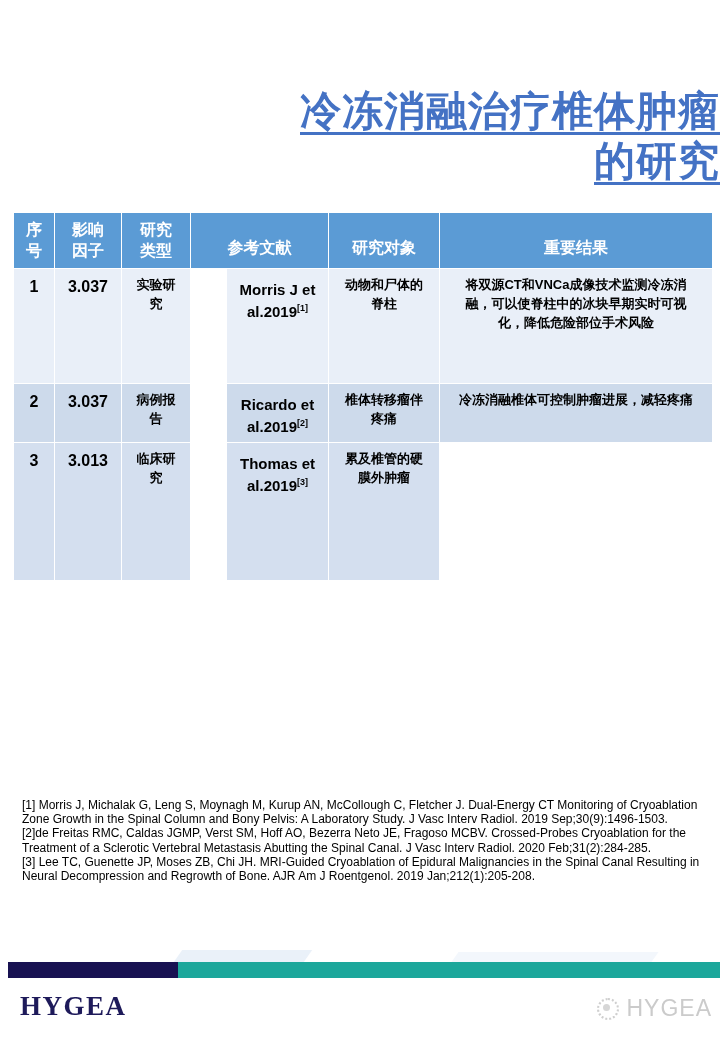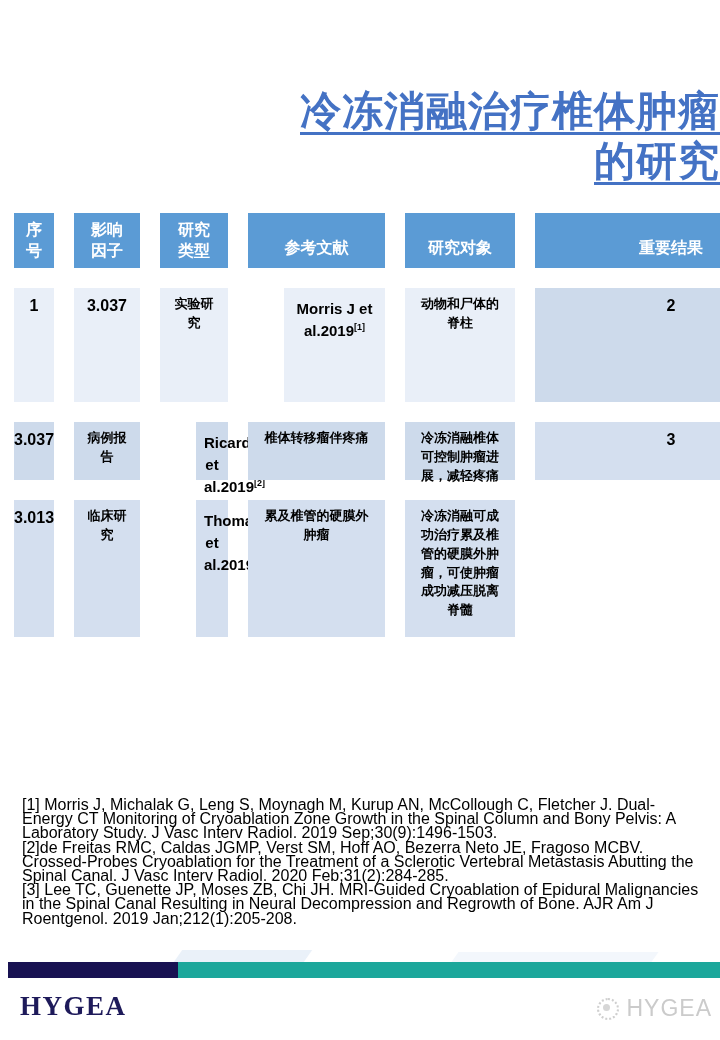--- a/index.html
+++ b/index.html
@@ -21,21 +21,21 @@
     text-decoration-thickness:3px;
     text-underline-offset:7px;
   }
 
   
   .study-table {
     position:absolute; left:14px; top:213px; width:693px;
     display:grid;
     grid-template-columns:40px 66px 68px 137px 110px 272px;
     grid-template-rows:55px 114px 58px 137px;
-    gap:20px;
+    gap:1px;
     background:#ffffff;
   }
   .th {
     background:#5B9BD5; color:#ffffff; font-weight:700; font-size:16px;
     display:flex; align-items:center; justify-content:center;
     text-align:center; line-height:1.3;
   }
   .th.h1 { padding:0 6px; }
   .th.h2 { padding:0 11px; }
   .th.h3 { padding:12px 12px; }
@@ -49,21 +49,21 @@
   .td.num  { font-size:16px; padding-top:9px; }
   .td.cn   { font-size:13px; line-height:1.45; padding:7px 13px 0; }
   .td.subj { padding:7px 14px 0; }
   .td.res  { padding:7px 15px 0; }
   .td.refc { font-size:15px; line-height:1.45; padding:10px 8px 0;margin-left:36px; }
   .td.refc sup { font-size:9px; font-weight:700; }
 
   
   .refs {
     position:absolute; left:22px; top:798px; width:678px;
-    font-size:16px; line-height:14.2px; color:#000000;
+    font-size:12px; line-height:14.2px; color:#000000;
     font-weight:400; text-align:left;
   }
 
   
   .deco {
     position:absolute; transform:skewX(-35deg);
   }
   .deco.d1 { left:178px; top:950px; width:130px; height:12px; background:#E3ECF7; opacity:.75; }
   .deco.d2 { left:455px; top:952px; width:200px; height:10px; background:#EEF4FB; opacity:.7; }
   .bar-navy {
@@ -113,34 +113,34 @@
     <div class="th h3">研究类型</div>
     <div class="th single">参考文献</div>
     <div class="th single">研究对象</div>
     <div class="th single">重要结果</div>
 
     <div class="td num row-a">1</div>
     <div class="td num row-a">3.037</div>
     <div class="td cn row-a">实验研究</div>
     <div class="td refc row-a"><span>Morris J et al.2019</span><sup>[1]</sup></div>
     <div class="td cn subj row-a">动物和尸体的脊柱</div>
+    <div class="td cn res row-a">将双源CT和VNCa成像技术监测冷冻消融，可以使脊柱中的冰块早期实时可视化，降低危险部位手术风险</div>
 
     <div class="td num row-b">2</div>
     <div class="td num row-b">3.037</div>
     <div class="td cn row-b">病例报告</div>
     <div class="td refc row-b"><span>Ricardo et al.2019</span><sup>[2]</sup></div>
     <div class="td cn subj row-b">椎体转移瘤伴疼痛</div>
     <div class="td cn res row-b">冷冻消融椎体可控制肿瘤进展，减轻疼痛</div>
 
     <div class="td num row-c">3</div>
     <div class="td num row-c">3.013</div>
     <div class="td cn row-c">临床研究</div>
     <div class="td refc row-c"><span>Thomas et al.2019</span><sup>[3]</sup></div>
     <div class="td cn subj row-c">累及椎管的硬膜外肿瘤</div>
-    <div class="td cn res row-c">冷冻消融可成功治疗累及椎管的硬膜外肿瘤，可使肿瘤成功减压脱离脊髓</div>
 
   </div>
 
   <div class="refs">
     <span>[1] Morris J, Michalak G, Leng S, Moynagh M, Kurup AN, McCollough C, Fletcher J. Dual-Energy CT Monitoring of Cryoablation Zone Growth in the Spinal Column and Bony Pelvis: A Laboratory Study. J Vasc Interv Radiol. 2019 Sep;30(9):1496-1503.</span><br>
     <span>[2]de Freitas RMC, Caldas JGMP, Verst SM, Hoff AO, Bezerra Neto JE, Fragoso MCBV. Crossed-Probes Cryoablation for the Treatment of a Sclerotic Vertebral Metastasis Abutting the Spinal Canal. J Vasc Interv Radiol. 2020 Feb;31(2):284-285.</span><br>
     <span>[3] Lee TC, Guenette JP, Moses ZB, Chi JH. MRI-Guided Cryoablation of Epidural Malignancies in the Spinal Canal Resulting in Neural Decompression and Regrowth of Bone. AJR Am J Roentgenol. 2019 Jan;212(1):205-208.</span>
   </div>
 
   <div class="deco d1"></div>

